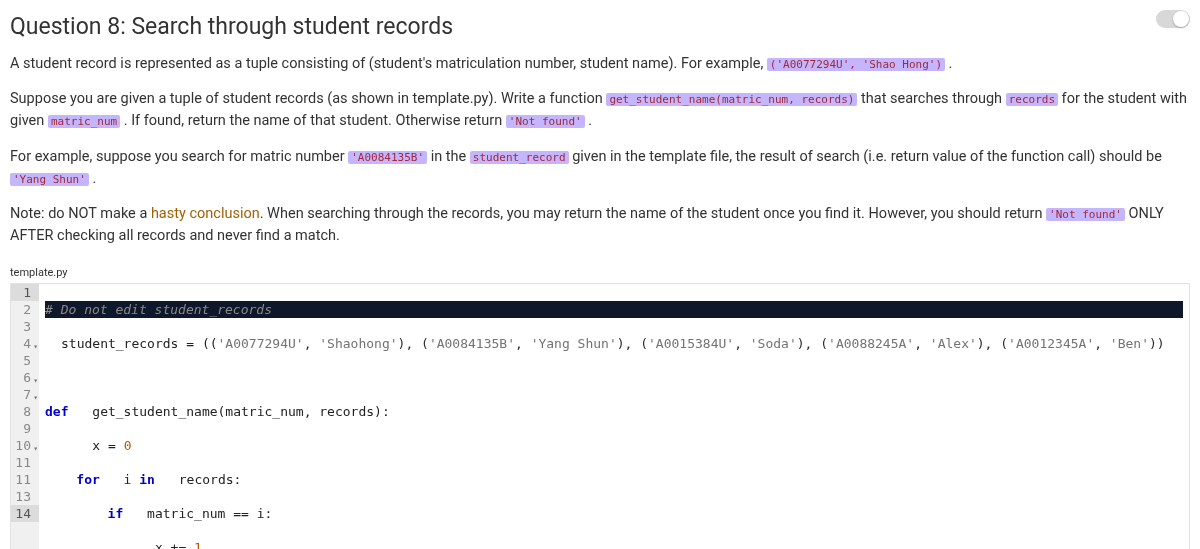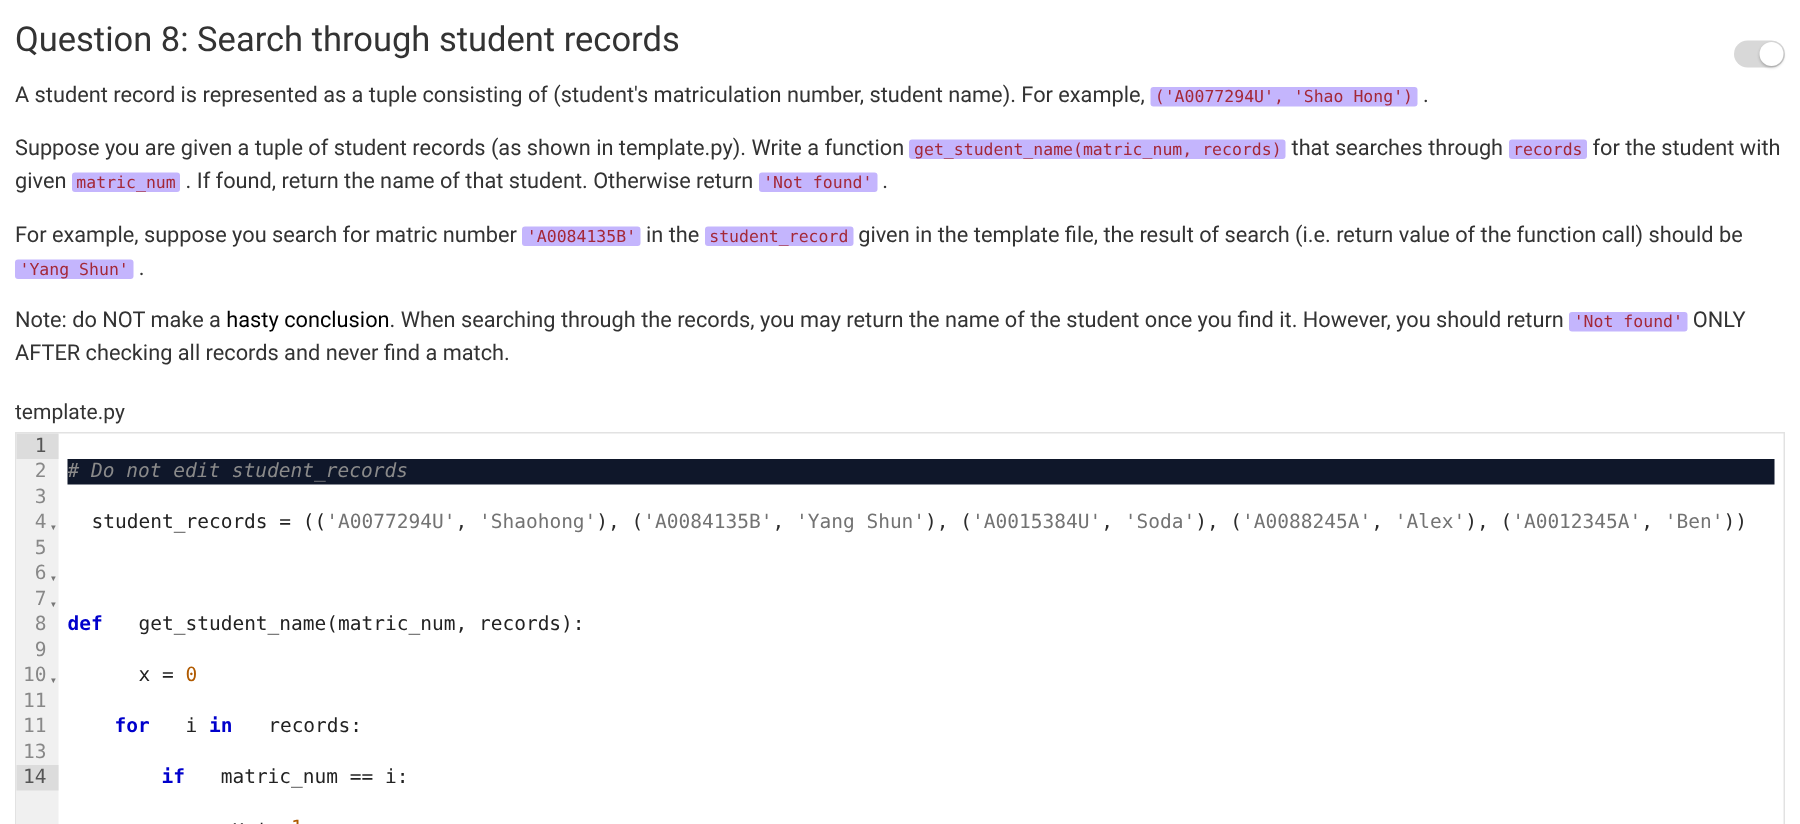--- a/index.html
+++ b/index.html
@@ -7,21 +7,21 @@
       font-family: -apple-system, BlinkMacSystemFont, "Segoe UI", Roboto, Helvetica, Arial, sans-serif;
       color: #2c2c2c;
       background: #fff;
       padding: 10px 10px 0 10px;
       font-size: 14.5px;
       line-height: 1.5;
     }
     .header-row {
       display: flex;
       justify-content: space-between;
-      align-items: flex-end;
+      align-items: flex-start;
       margin-bottom: 8px;
     }
     .question-title {
       font-size: 23px;
       font-weight: 400;
       color: #333;
     }
     .past-answers {
       display: flex;
       align-items: center;
@@ -51,25 +51,25 @@
     .desc { margin-bottom: 14px; color:#333; }
     .desc .code, .desc code {
       font-family: Consolas, Monaco, monospace;
       background: #c4b5fd;
       color: #a42838;
       padding: 0 3px;
       border-radius: 2px;
       font-size: 11px;
       text-align: center;
     }
-    .desc .hasty { color: #000000; }
+    .desc .hasty { color: #a16207; }
     .filename {
       margin-top: 18px;
       margin-bottom: 0;
-      font-size: 14px;
+      font-size: 11px;
       color: #333;
     }
     .editor {
       border: 1px solid #e2e2e2;
       font-family: Consolas, Monaco, monospace;
       font-size: 13px;
       line-height: 17px;
       display: flex;
       background: #fff;
       margin-top: 2px;

